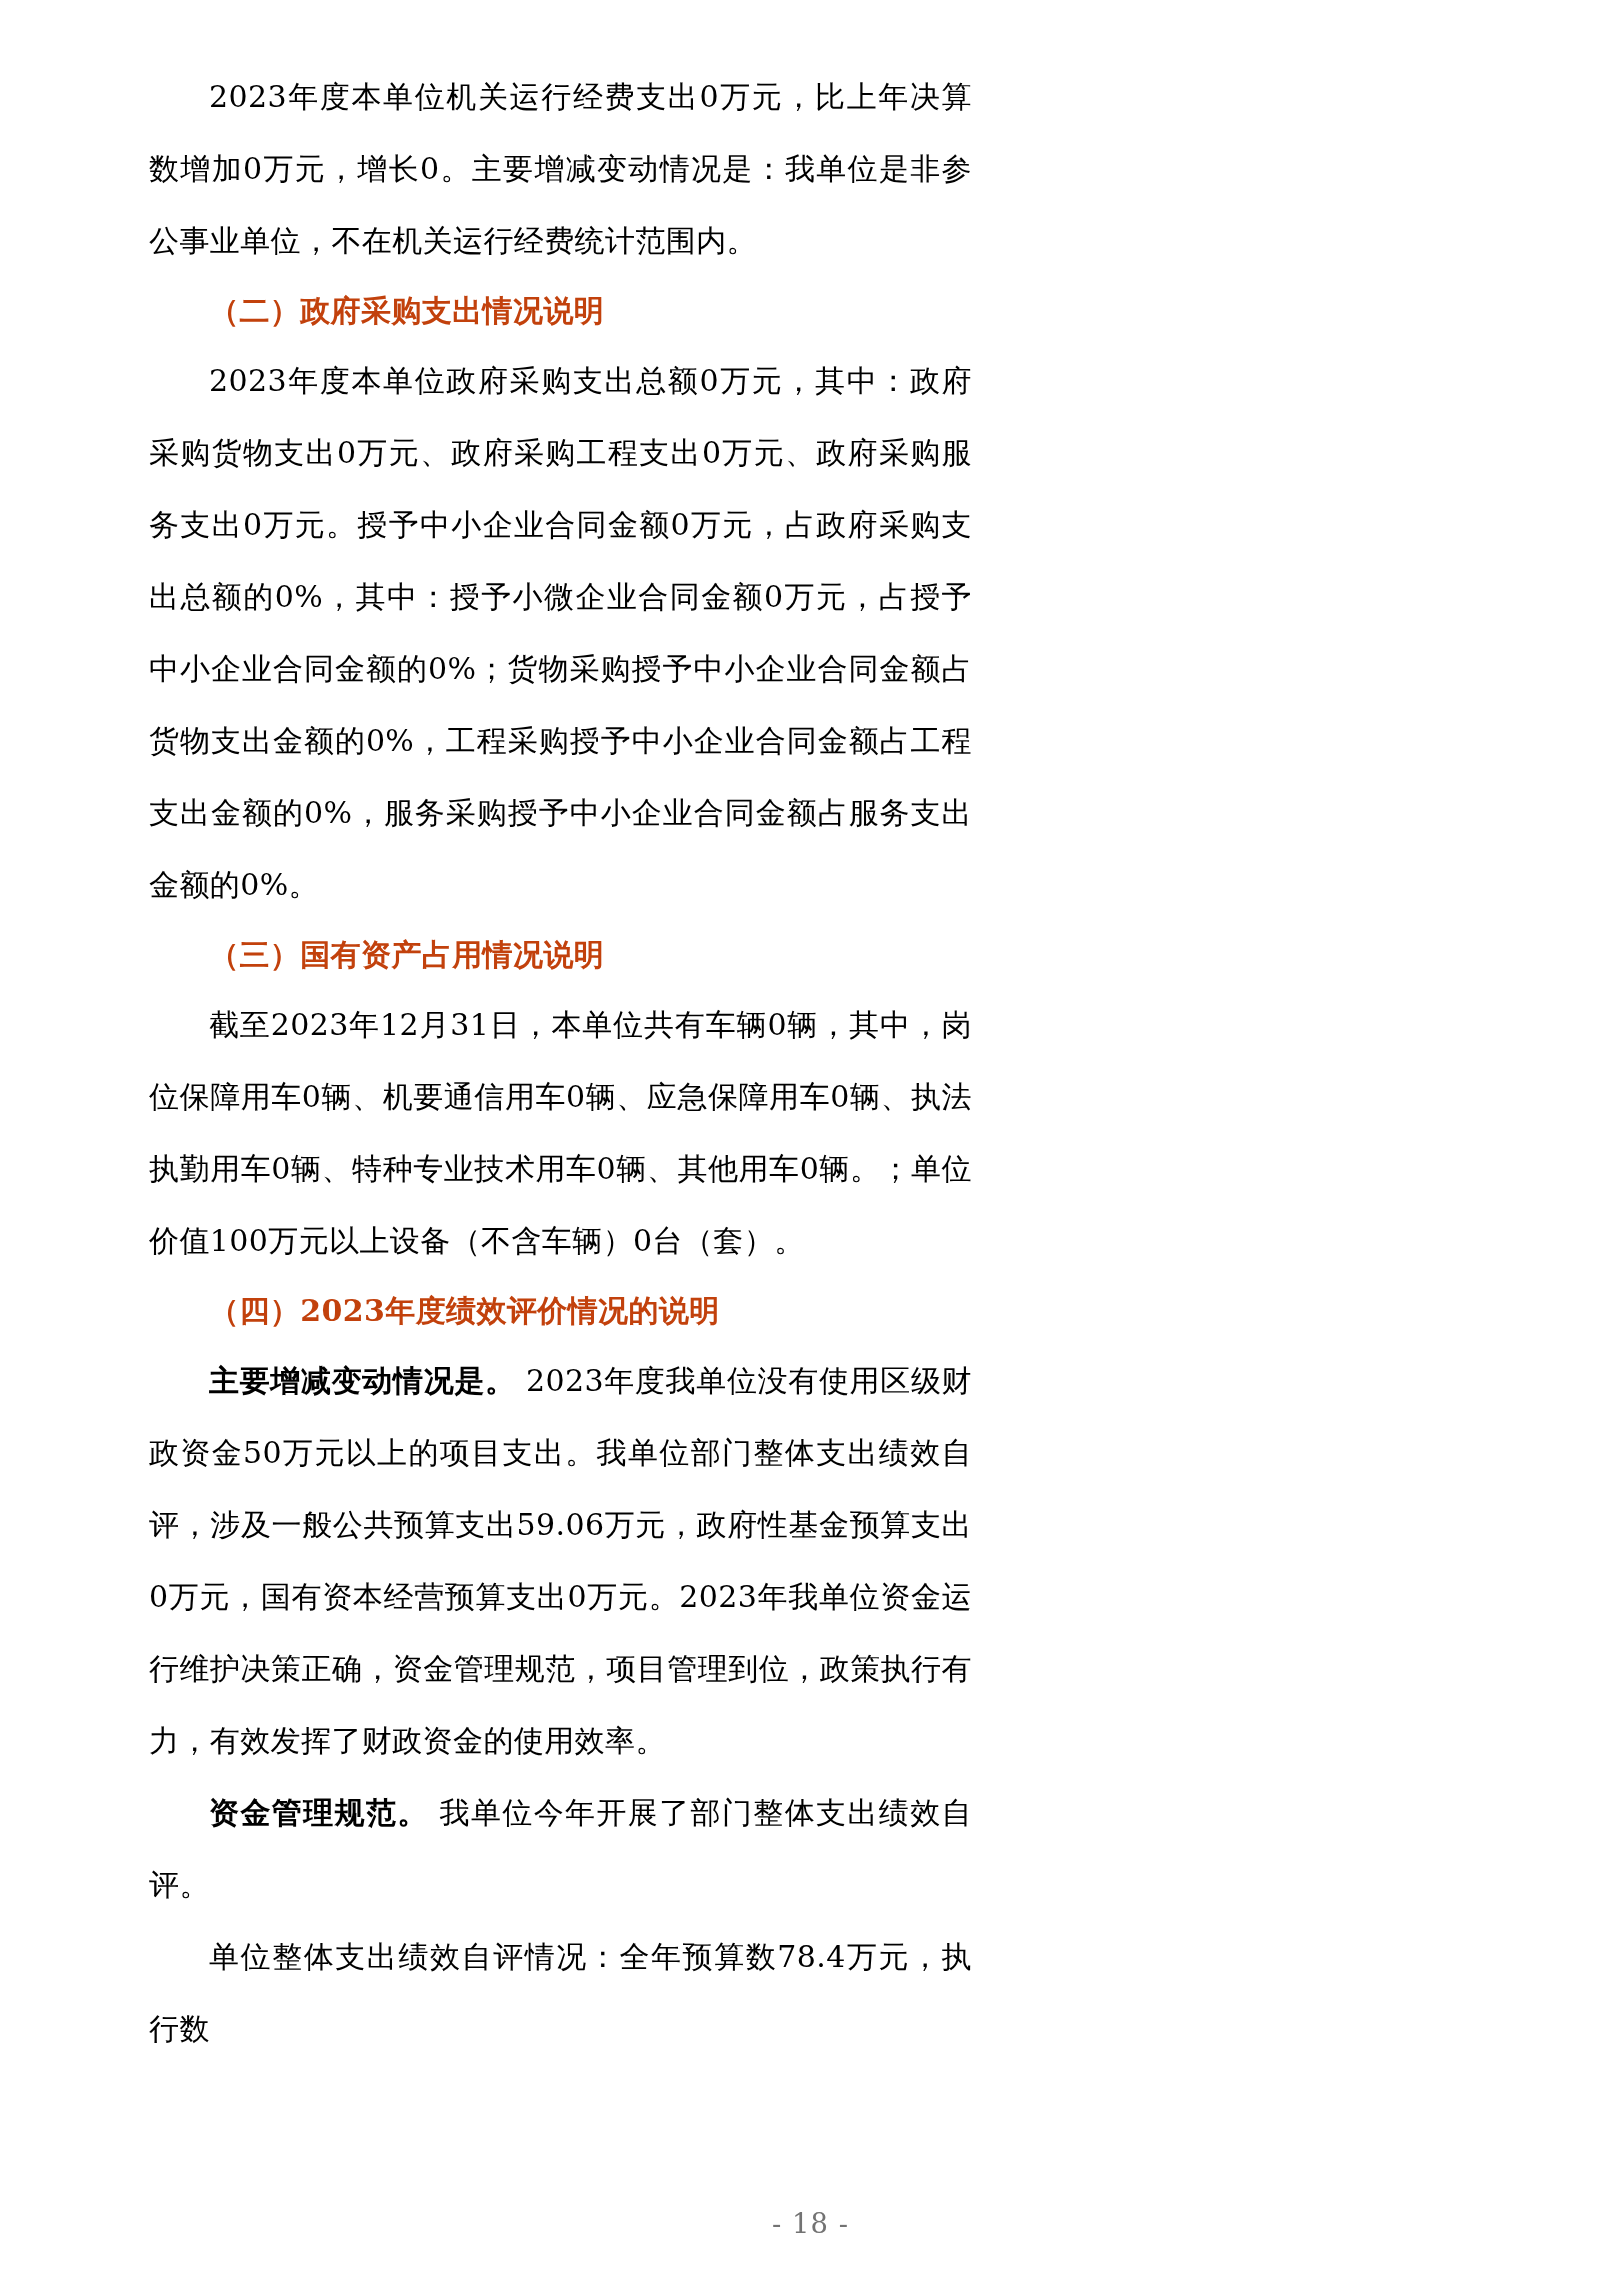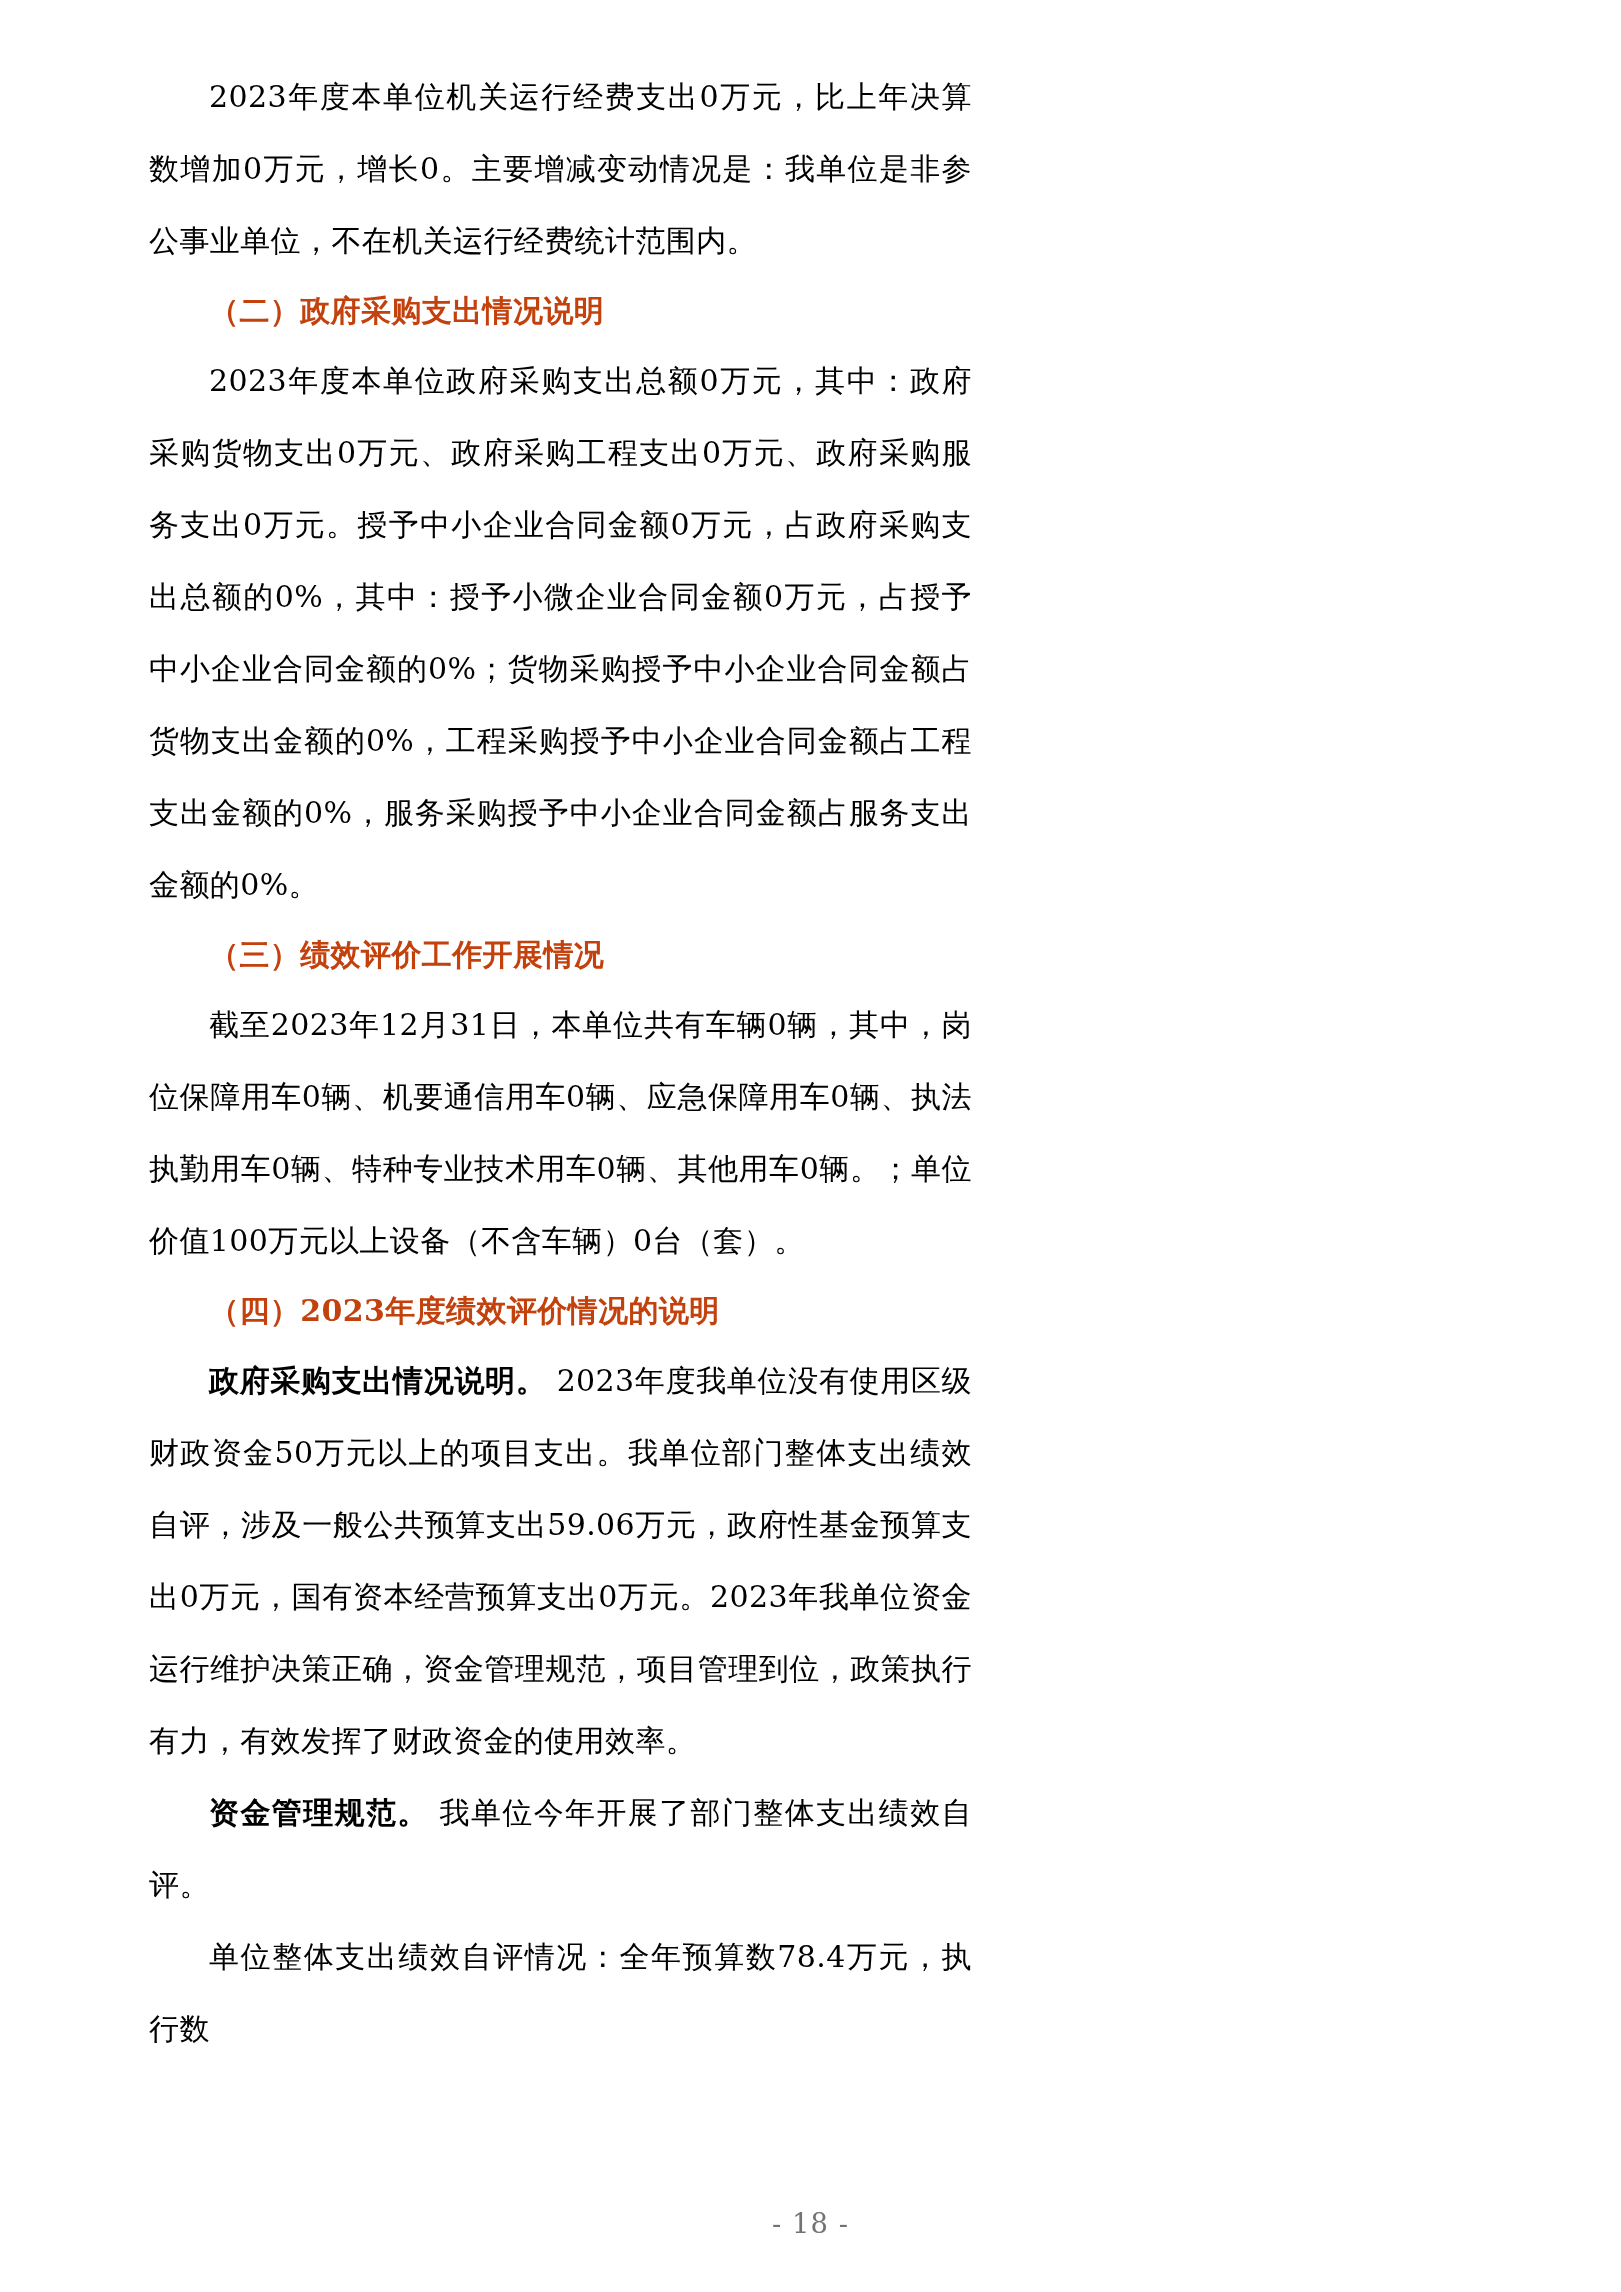--- a/index.html
+++ b/index.html
@@ -74,27 +74,27 @@
 <div class="page">
 
   <div class="content">
 
     <p class="para">2023年度本单位机关运行经费支出0万元，比上年决算数增加0万元，增长0。主要增减变动情况是：我单位是非参公事业单位，不在机关运行经费统计范围内。</p>
 
     <h3 class="heading">（二）政府采购支出情况说明</h3>
 
     <p class="para">2023年度本单位政府采购支出总额0万元，其中：政府采购货物支出0万元、政府采购工程支出0万元、政府采购服务支出0万元。授予中小企业合同金额0万元，占政府采购支出总额的0%，其中：授予小微企业合同金额0万元，占授予中小企业合同金额的0%；货物采购授予中小企业合同金额占货物支出金额的0%，工程采购授予中小企业合同金额占工程支出金额的0%，服务采购授予中小企业合同金额占服务支出金额的0%。</p>
 
-    <h3 class="heading">（三）绩效评价工作开展情况</h3>
+    <h3 class="heading">（三）国有资产占用情况说明</h3>
 
     <p class="para">截至2023年12月31日，本单位共有车辆0辆，其中，岗位保障用车0辆、机要通信用车0辆、应急保障用车0辆、执法执勤用车0辆、特种专业技术用车0辆、其他用车0辆。；单位价值100万元以上设备（不含车辆）0台（套）。</p>
 
     <h3 class="heading">（四）2023年度绩效评价情况的说明</h3>
 
-    <p class="para"><span class="lead">政府采购支出情况说明。</span><span> 2023年度我单位没有使用区级财政资金50万元以上的项目支出。我单位部门整体支出绩效自评，涉及一般公共预算支出59.06万元，政府性基金预算支出0万元，国有资本经营预算支出0万元。2023年我单位资金运行维护决策正确，资金管理规范，项目管理到位，政策执行有力，有效发挥了财政资金的使用效率。</span></p>
+    <p class="para"><span class="lead">主要增减变动情况是。</span><span> 2023年度我单位没有使用区级财政资金50万元以上的项目支出。我单位部门整体支出绩效自评，涉及一般公共预算支出59.06万元，政府性基金预算支出0万元，国有资本经营预算支出0万元。2023年我单位资金运行维护决策正确，资金管理规范，项目管理到位，政策执行有力，有效发挥了财政资金的使用效率。</span></p>
 
     <p class="para"><span class="lead">资金管理规范。</span><span> 我单位今年开展了部门整体支出绩效自评。</span></p>
 
     <p class="para">单位整体支出绩效自评情况：全年预算数78.4万元，执行数</p>
 
   </div>
 
   <div class="page-number">- 18 -</div>
 
 </div>

